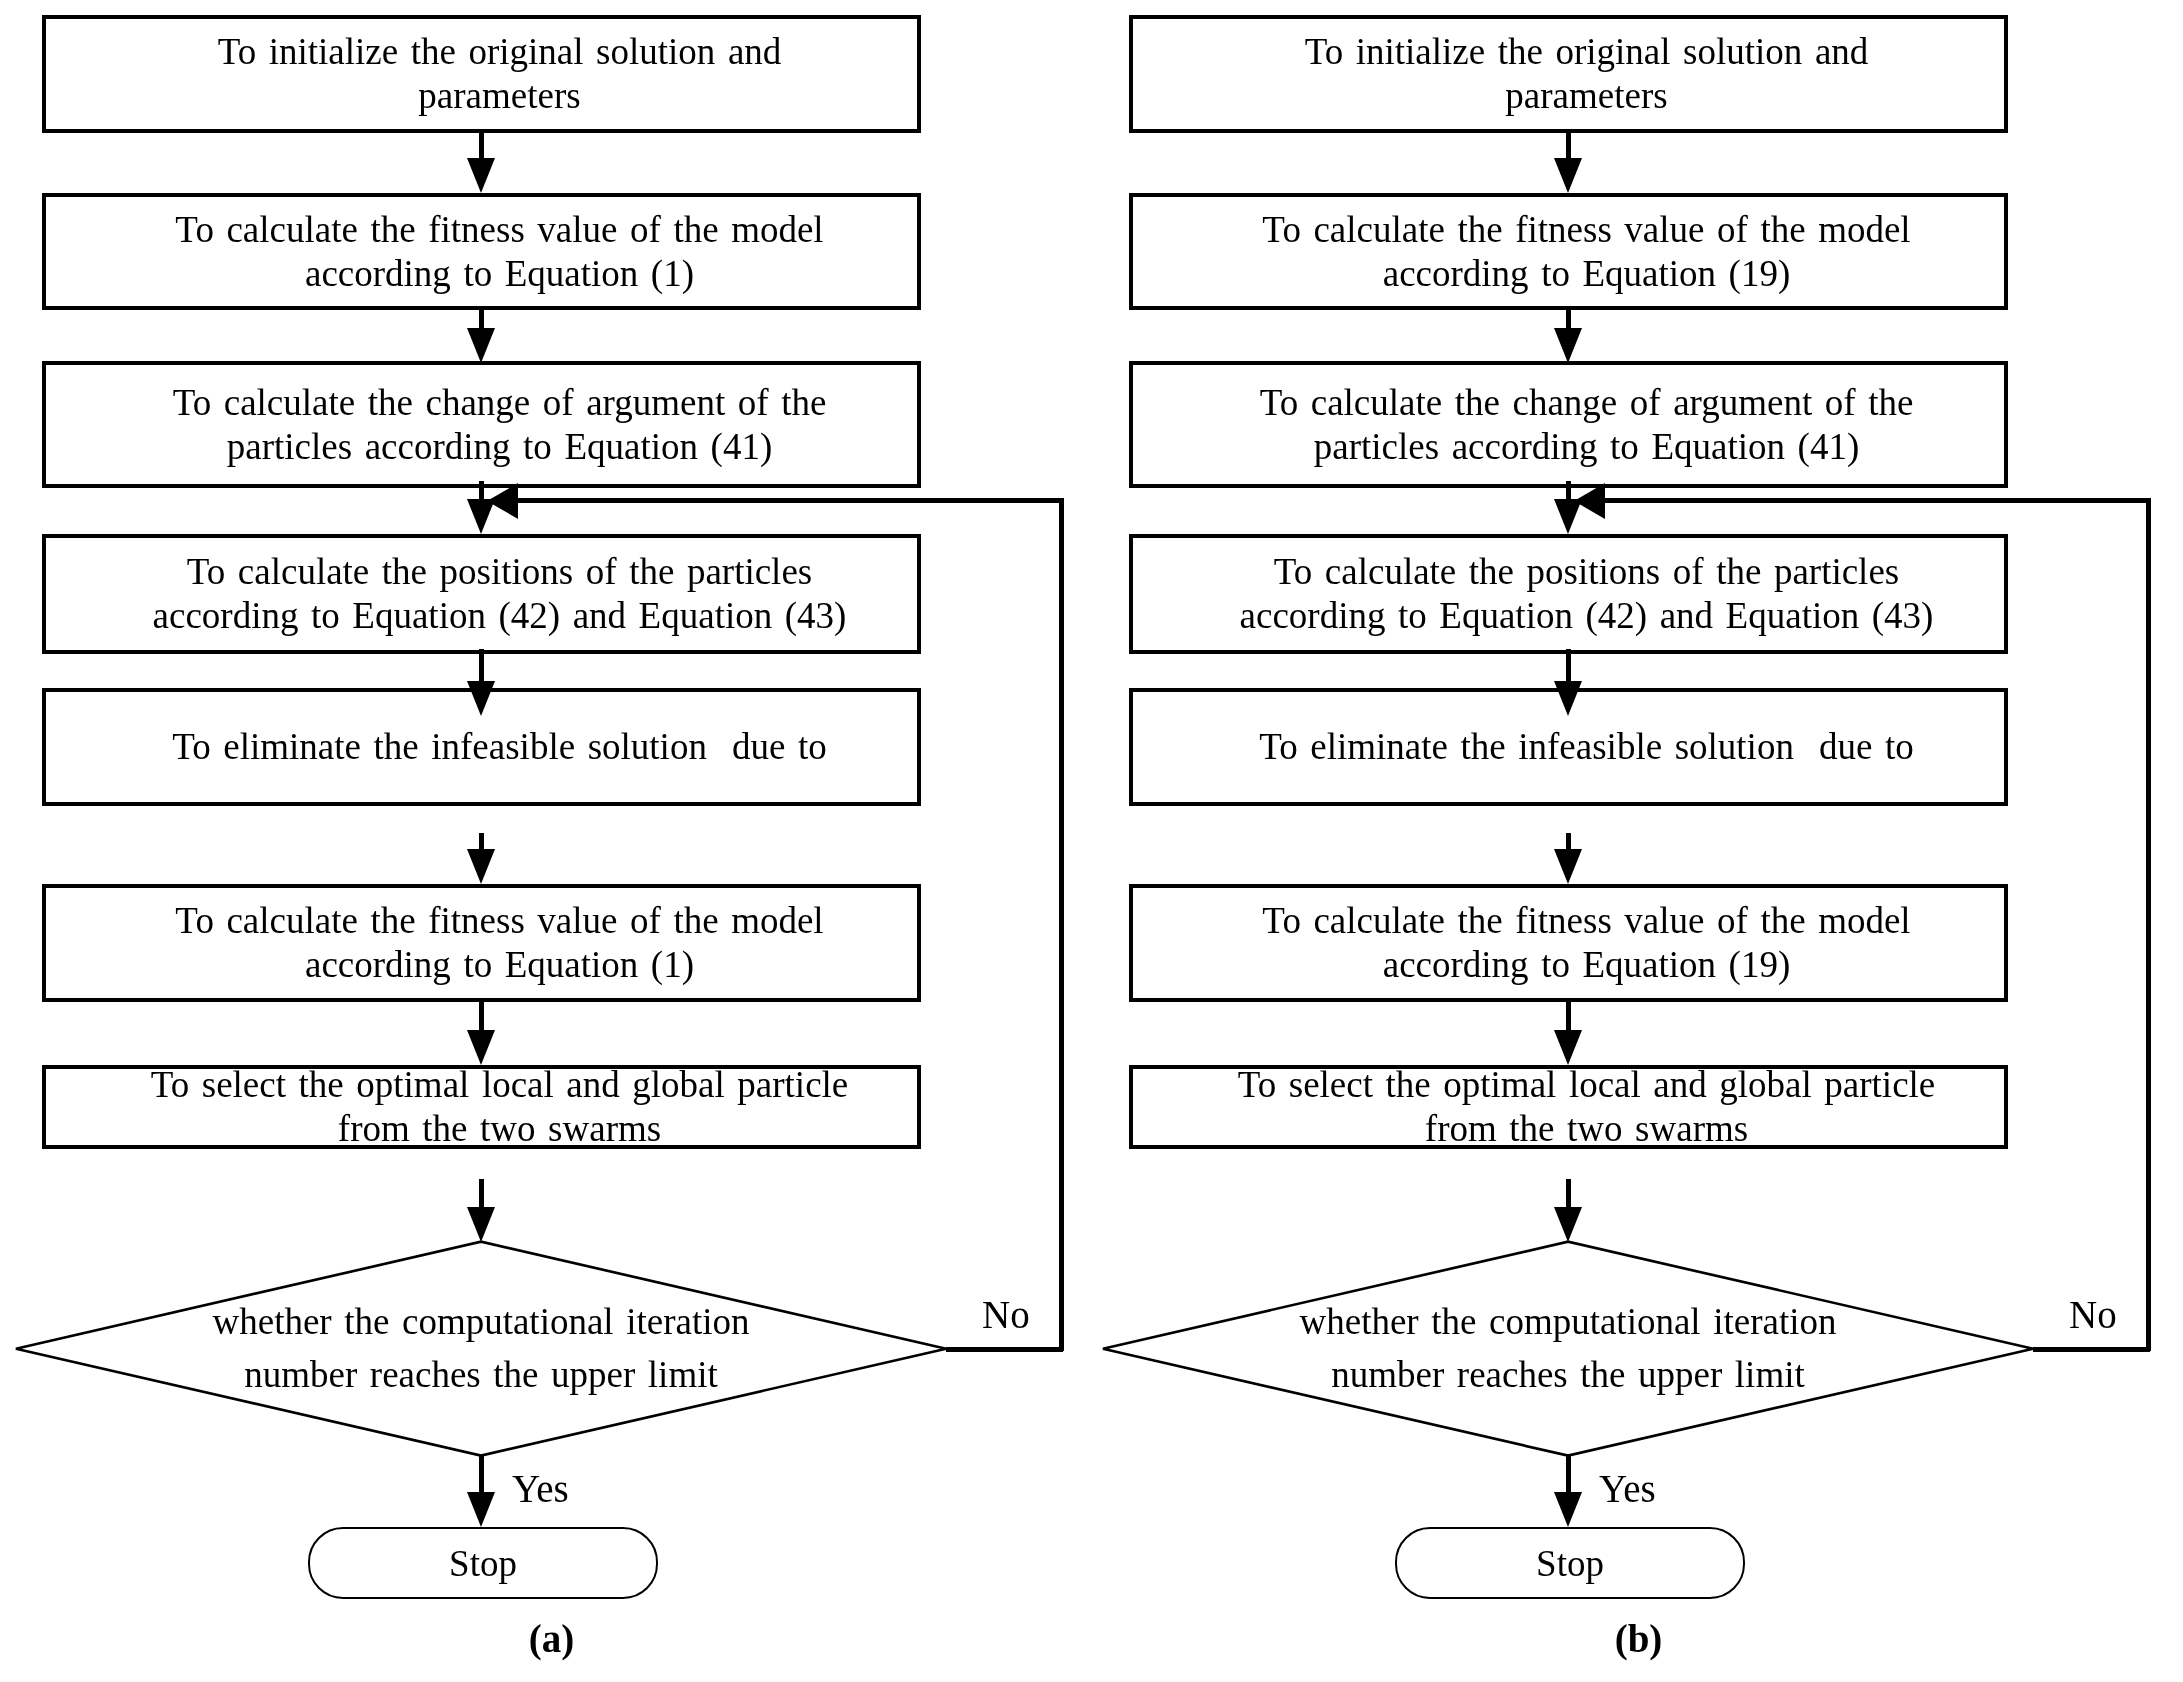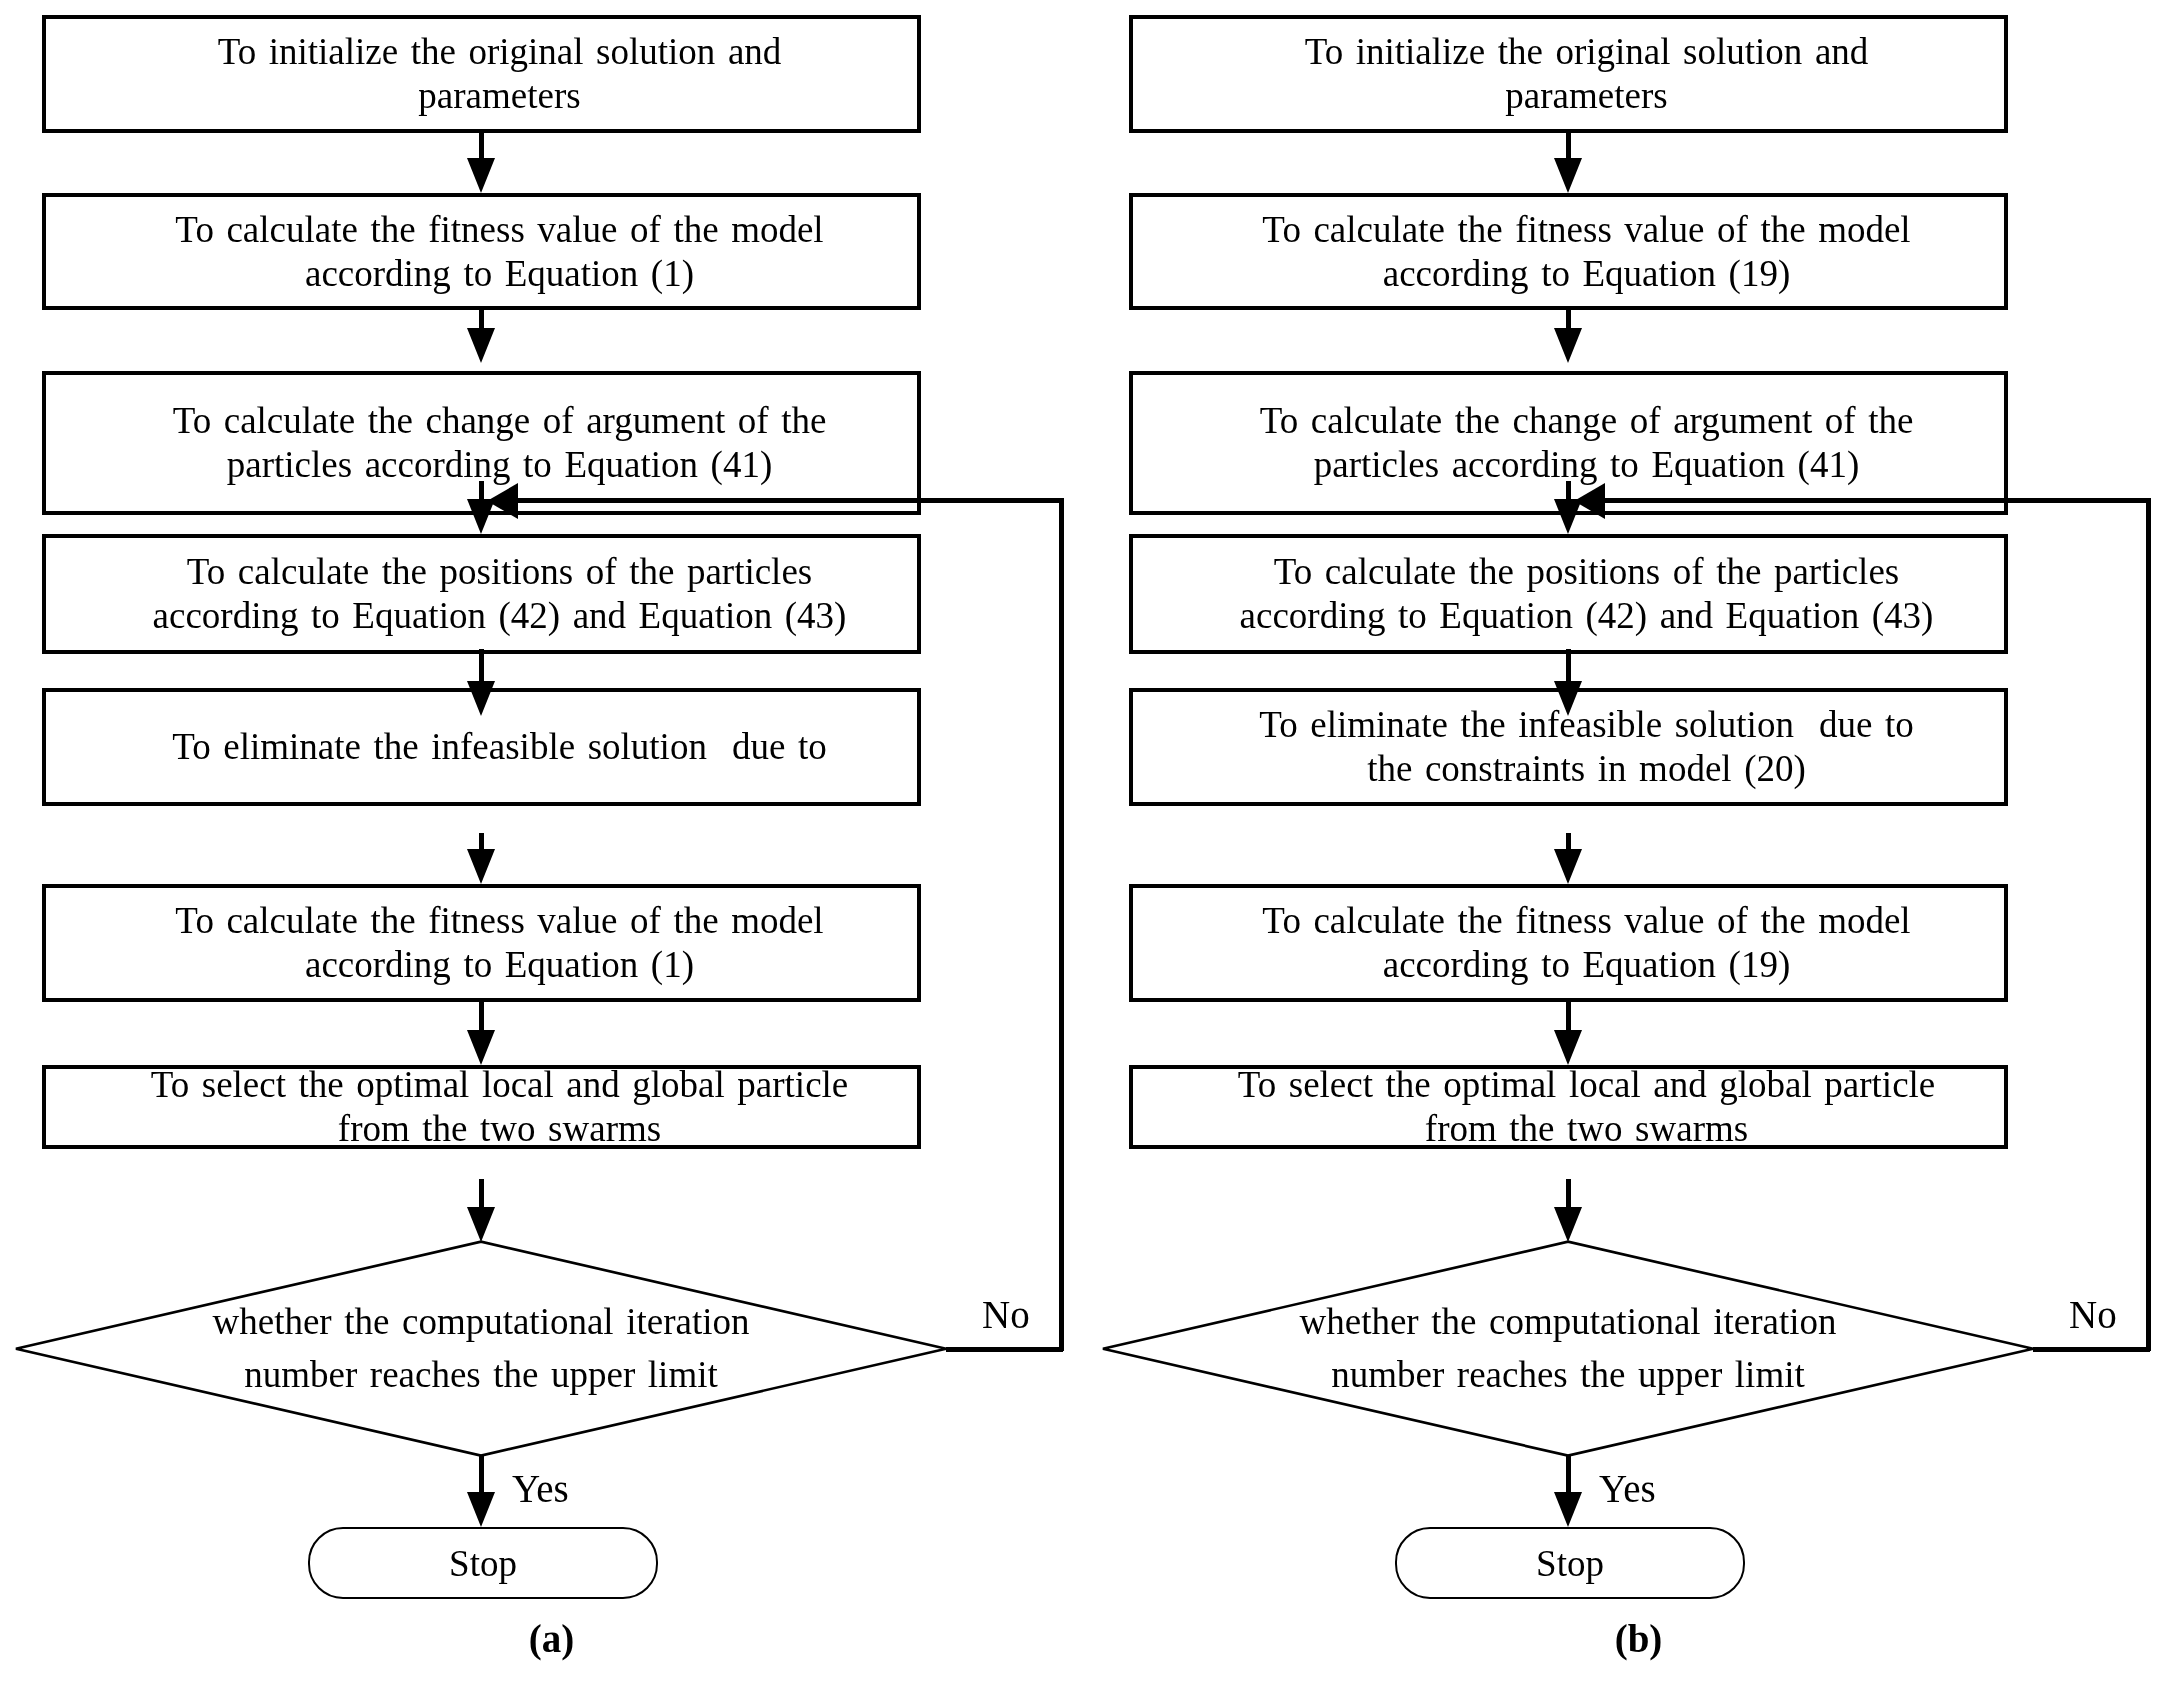--- a/index.html
+++ b/index.html
@@ -15,21 +15,21 @@
   
   .pb {
     position:absolute; left:42px; width:879px;
     border:4.7px solid var(--ink,#000); background:var(--bg,#fff);
     display:flex; flex-direction:column; justify-content:center; align-items:center;
     text-align:center; font-size:37px; line-height:44px; word-spacing:3.3px;padding-left:36px;
   }
   .bl { white-space:pre; display:block; }
   .pos-b1{top:14.6px;height:118px}
   .pos-b2{top:193px;height:117px}
-  .pos-b3{top:371px;height:144px}
+  .pos-b3{top:361px;height:127px}
   .pos-b4{top:534px;height:120px}
   .pos-b5{top:688px;height:118px}
   .pos-b6{top:884px;height:118px}
   .pos-b7{top:1065px;height:84px}
 
   
   .vline { position:absolute; left:479px; width:4.7px; background:var(--ink,#000); }
   .v1{top:133px;height:26.6px} .v2{top:310px;height:20px} .v3{top:481px;height:21px}
   .v4{top:649px;height:33px} .v5{top:833px;height:18.6px} .v6{top:1002px;height:29px}
   .v7{top:1179px;height:29px} .v8{top:1456px;height:38px}
@@ -152,21 +152,20 @@
     <div class="pb pos-b3">
       <span class="bl">To calculate the change of argument of the</span>
       <span class="bl">particles according to Equation (41)</span>
     </div>
     <div class="pb pos-b4">
       <span class="bl">To calculate the positions of the particles</span>
       <span class="bl">according to Equation (42) and Equation (43)</span>
     </div>
     <div class="pb pos-b5">
       <span class="bl">To eliminate the infeasible solution  due to</span>
-      <span class="bl">the constraints in model (20)</span>
     </div>
     <div class="pb pos-b6">
       <span class="bl">To calculate the fitness value of the model</span>
       <span class="bl">according to Equation (19)</span>
     </div>
     <div class="pb pos-b7">
       <span class="bl">To select the optimal local and global particle</span>
       <span class="bl">from the two swarms</span>
     </div>
 

